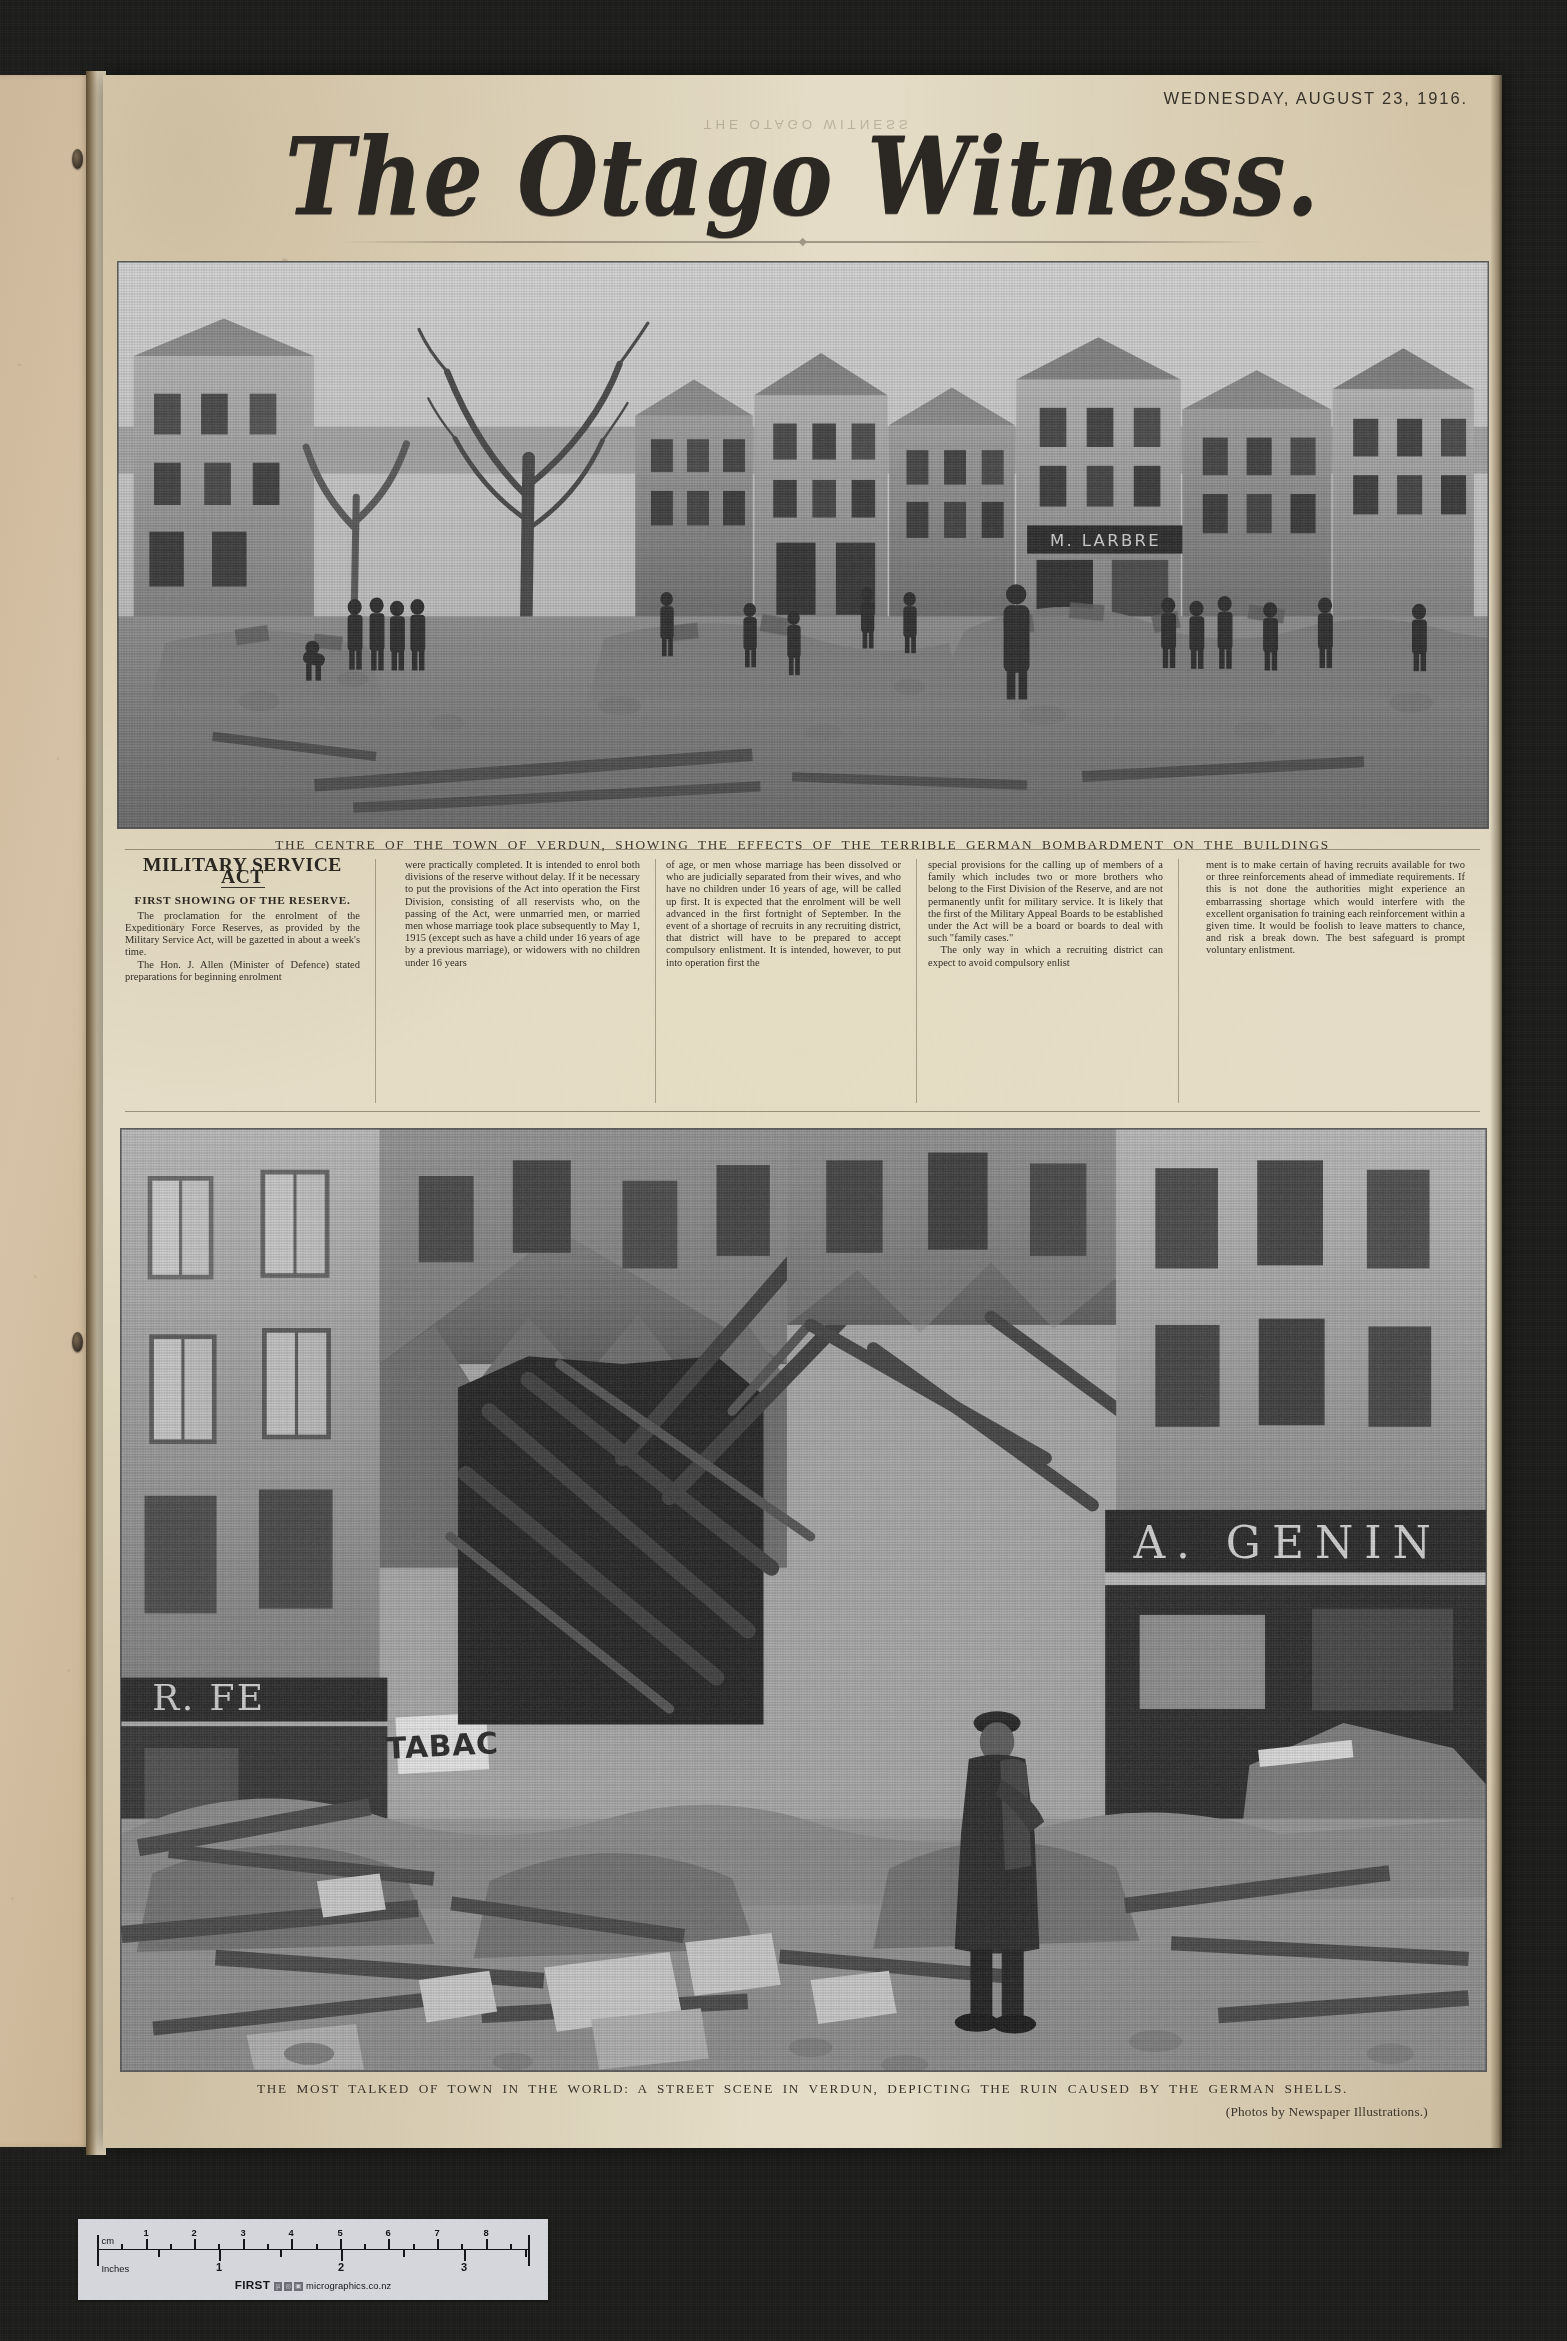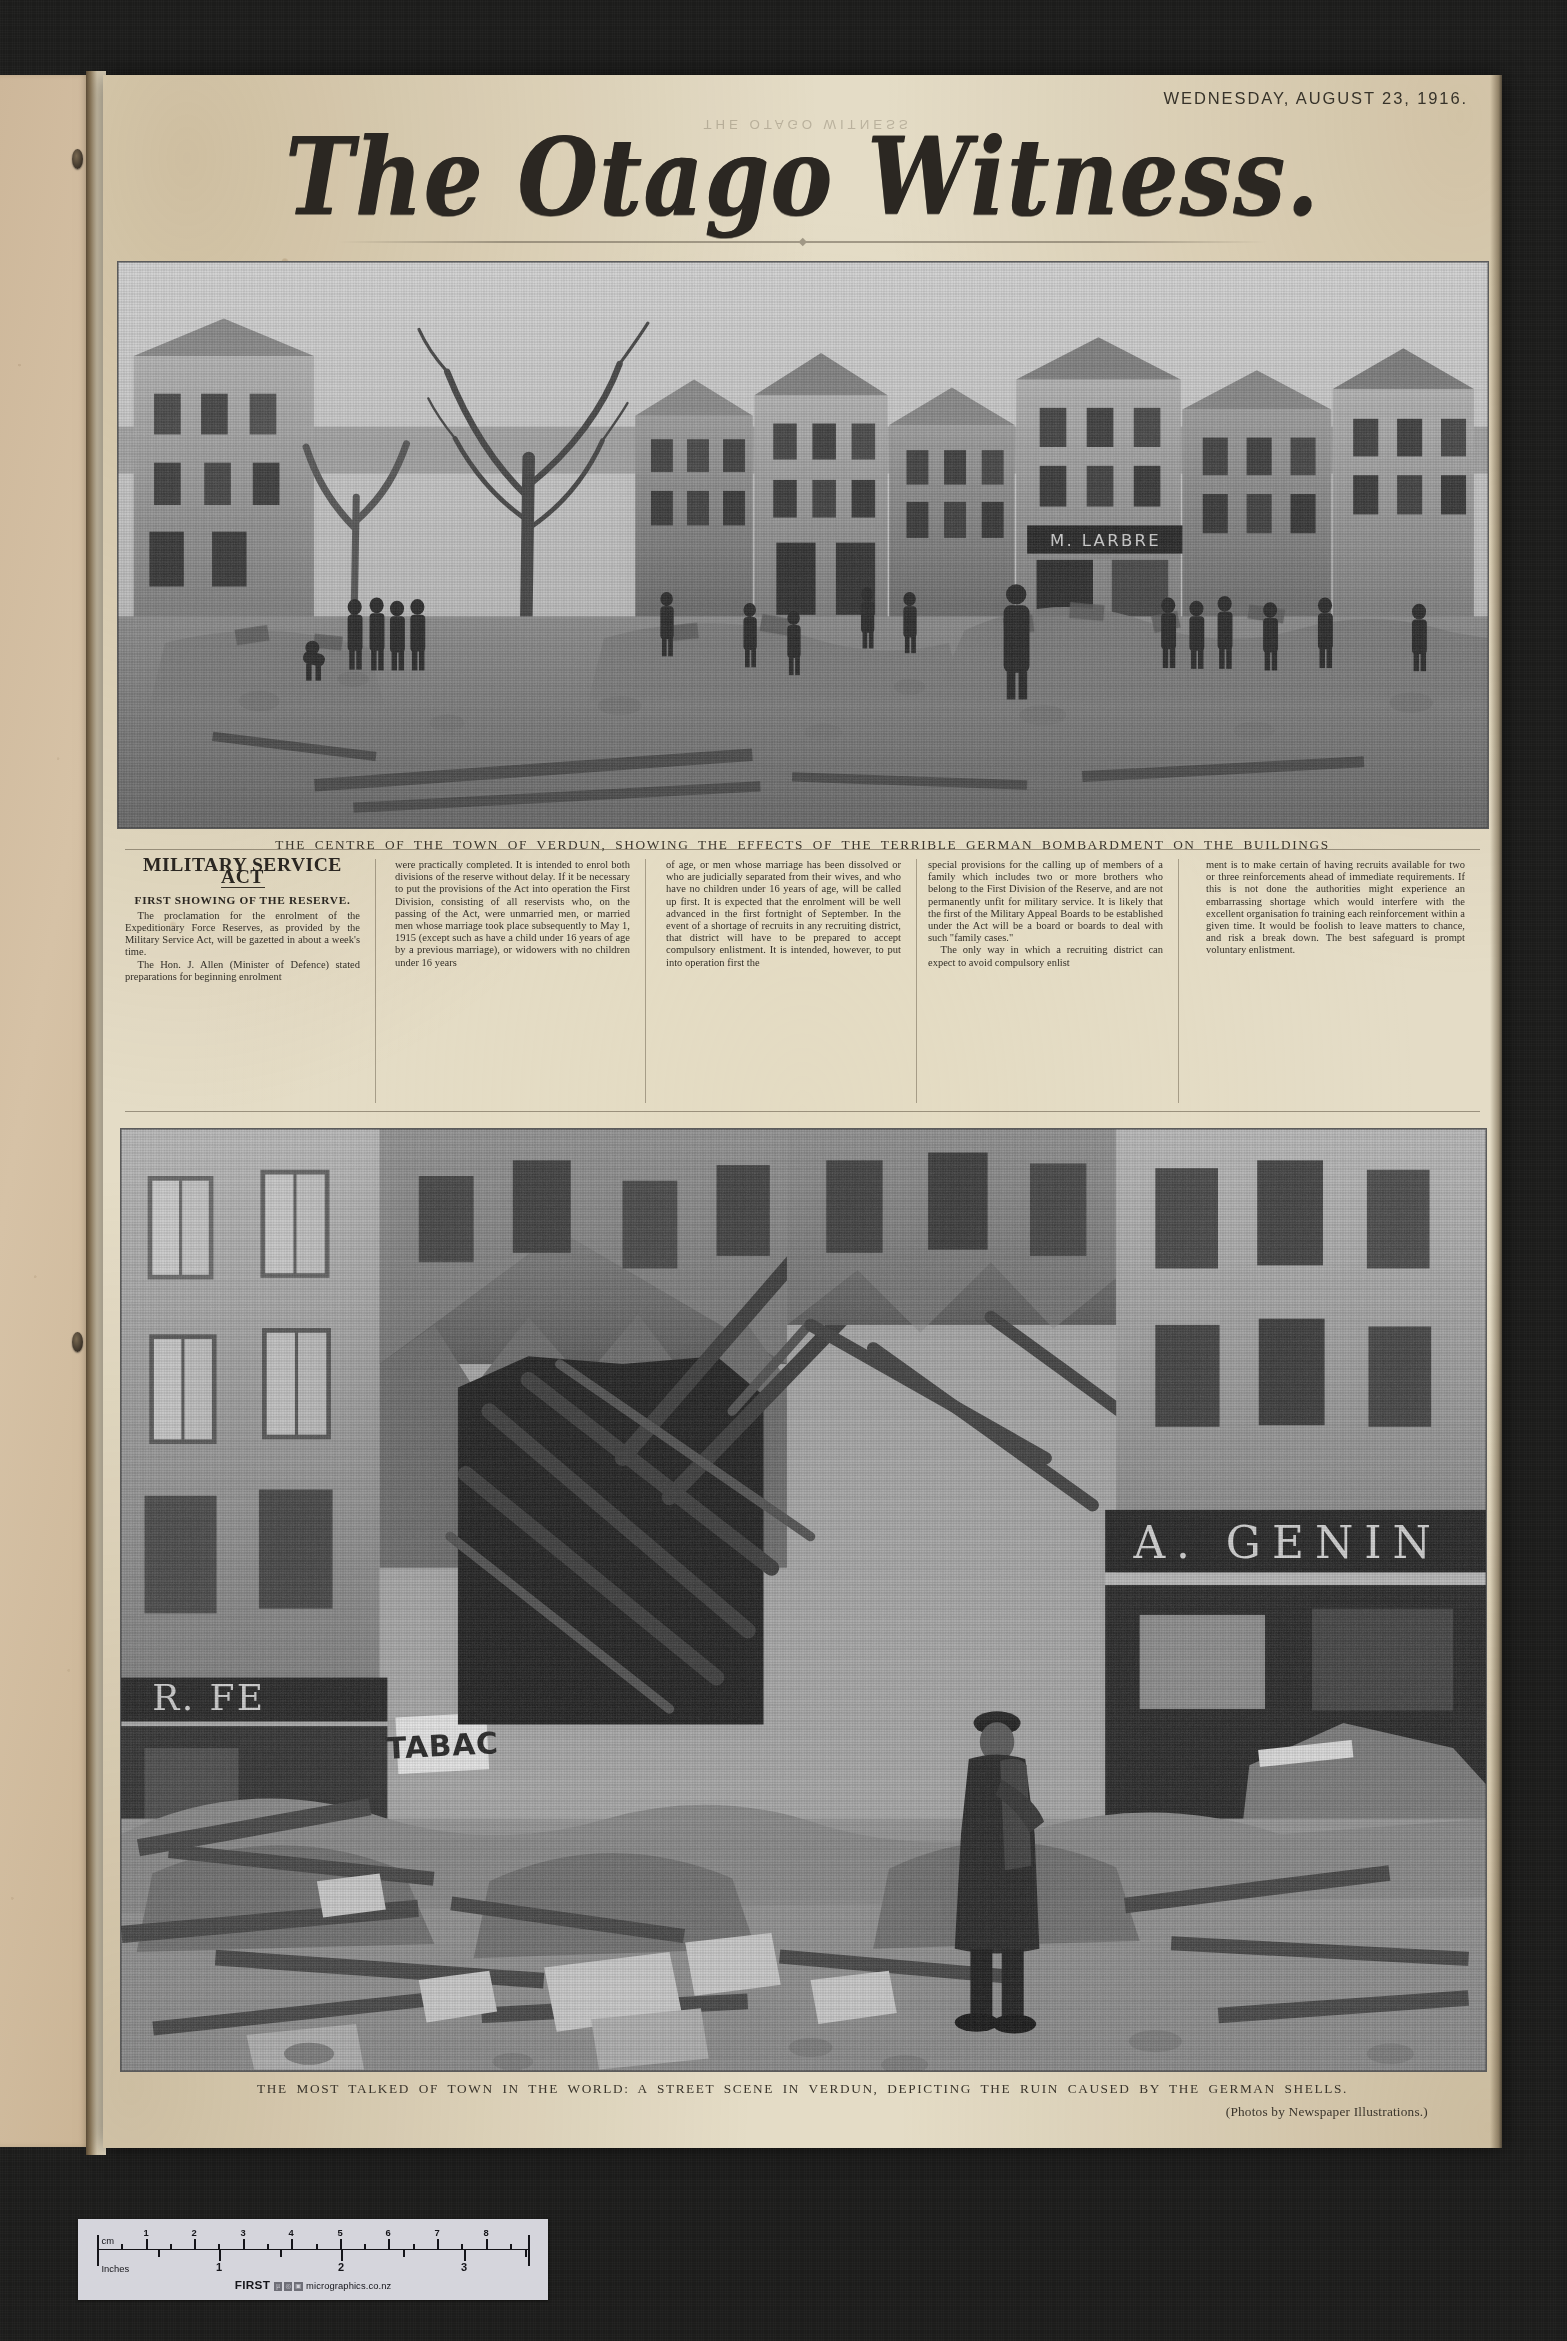--- a/index.html
+++ b/index.html
@@ -534,21 +534,21 @@
     <div class="article">
 
       <div class="col" style="left:0px">
         <h1 class="headline">MILITARY SERVICE ACT</h1>
         <div class="hl-rule"></div>
         <h2 class="subhead">FIRST SHOWING OF THE RESERVE.</h2>
         <p>The proclamation for the enrolment of the Expeditionary Force Reserves, as provided by the Military Service Act, will be gazetted in about a week's time.</p>
         <p>The Hon. J. Allen (Minister of Defence) stated preparations for beginning enrolment</p>
       </div>
 
-      <div class="col" style="left:270px">
+      <div class="col" style="left:280px">
         <p class="noind">were practically completed. It is intended to enrol both divisions of the reserve without delay. If it be necessary to put the provisions of the Act into operation the First Division, consisting of all reservists who, on the passing of the Act, were unmarried men, or married men whose marriage took place subsequently to May 1, 1915 (except such as have a child under 16 years of age by a previous marriage), or widowers with no children under 16 years</p>
       </div>
 
       <div class="col" style="left:541px">
         <p class="noind">of age, or men whose marriage has been dissolved or who are judicially separated from their wives, and who have no children under 16 years of age, will be called up first. It is expected that the enrolment will be well advanced in the first fortnight of September. In the event of a shortage of recruits in any recruiting district, that district will have to be prepared to accept compulsory enlistment. It is intended, however, to put into operation first the</p>
       </div>
 
       <div class="col" style="left:803px">
         <p class="noind">special provisions for the calling up of members of a family which includes two or more brothers who belong to the First Division of the Reserve, and are not permanently unfit for military service. It is likely that the first of the Military Appeal Boards to be established under the Act will be a board or boards to deal with such "family cases."</p>
         <p>The only way in which a recruiting district can expect to avoid compulsory enlist</p>

